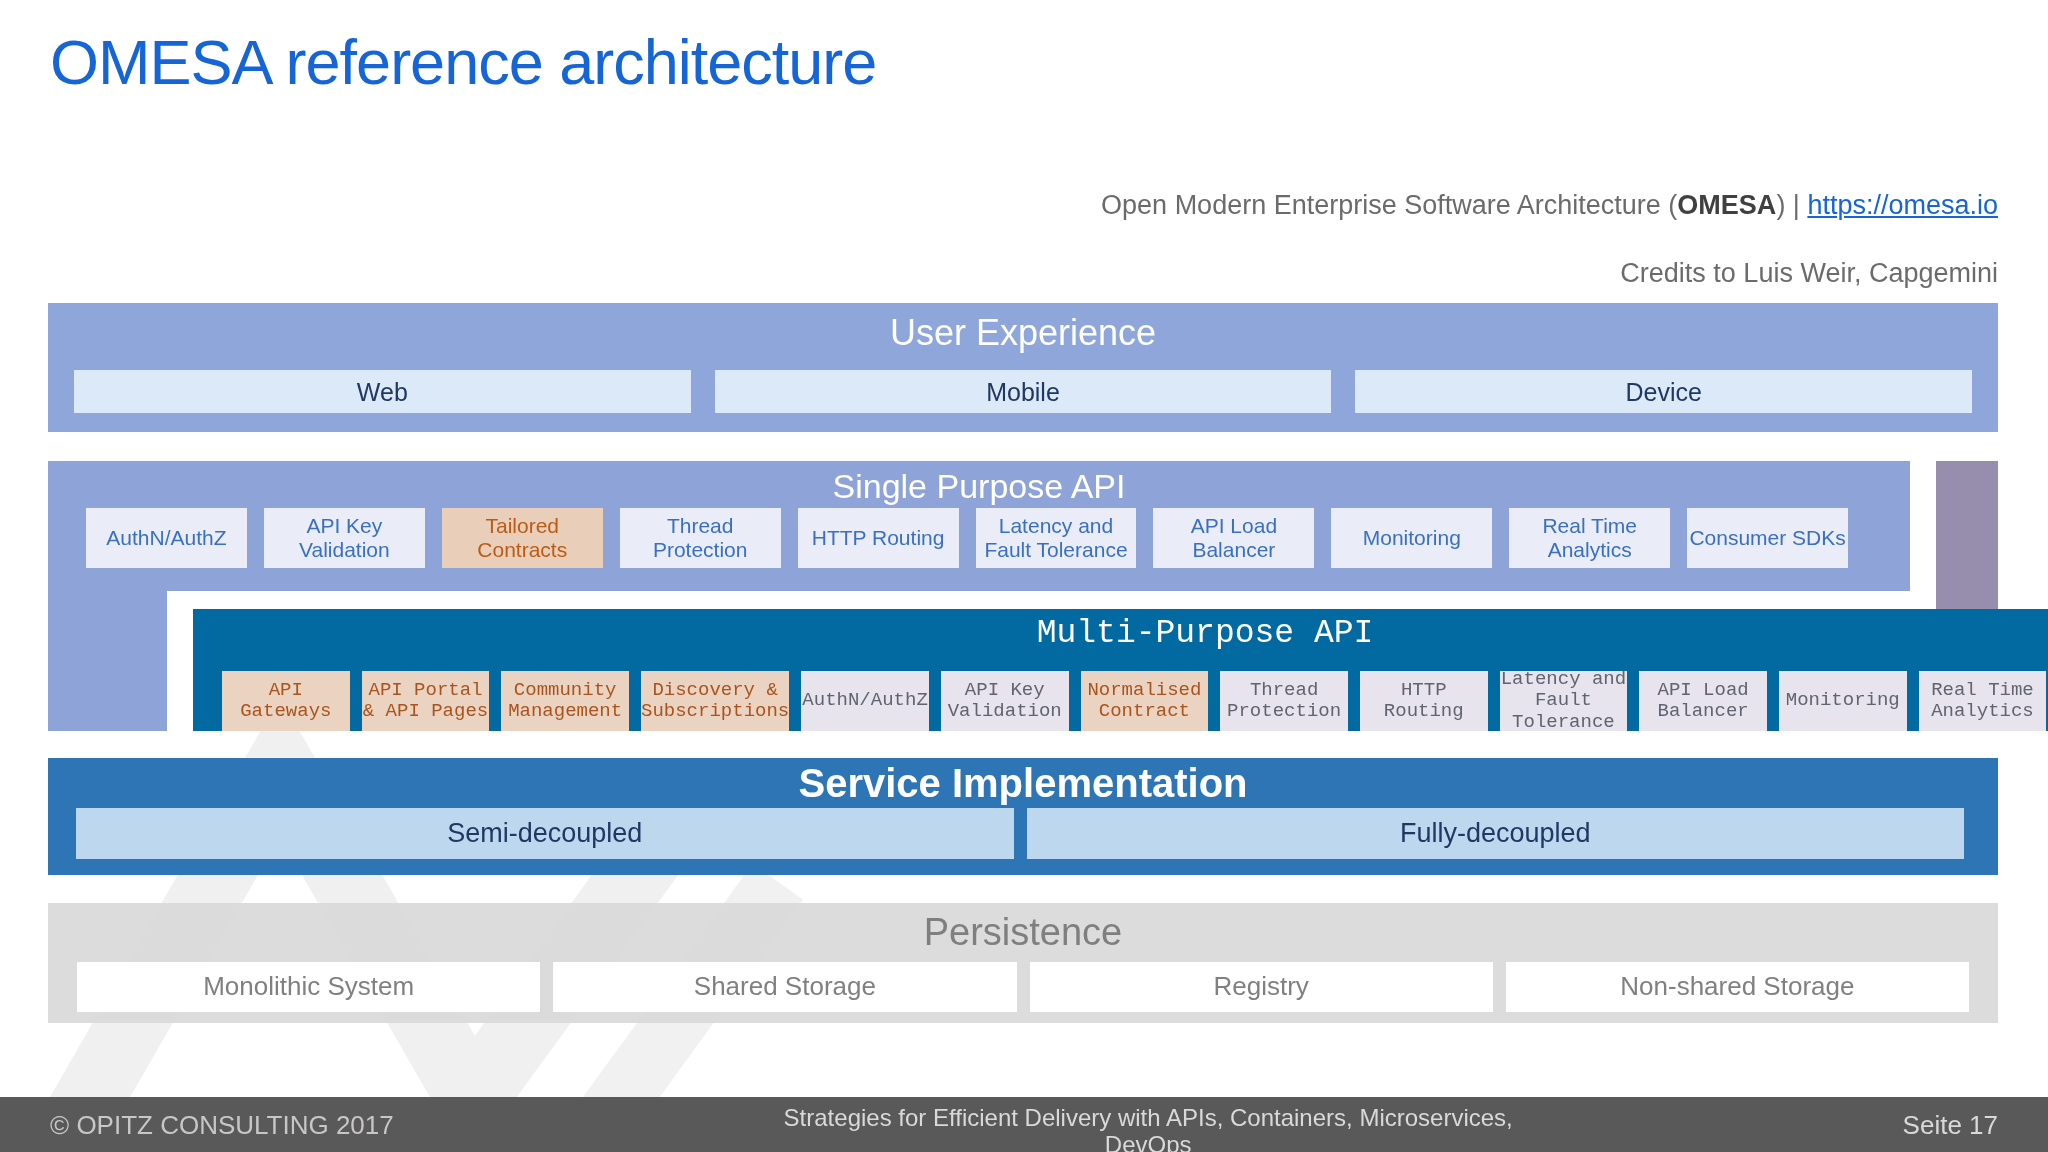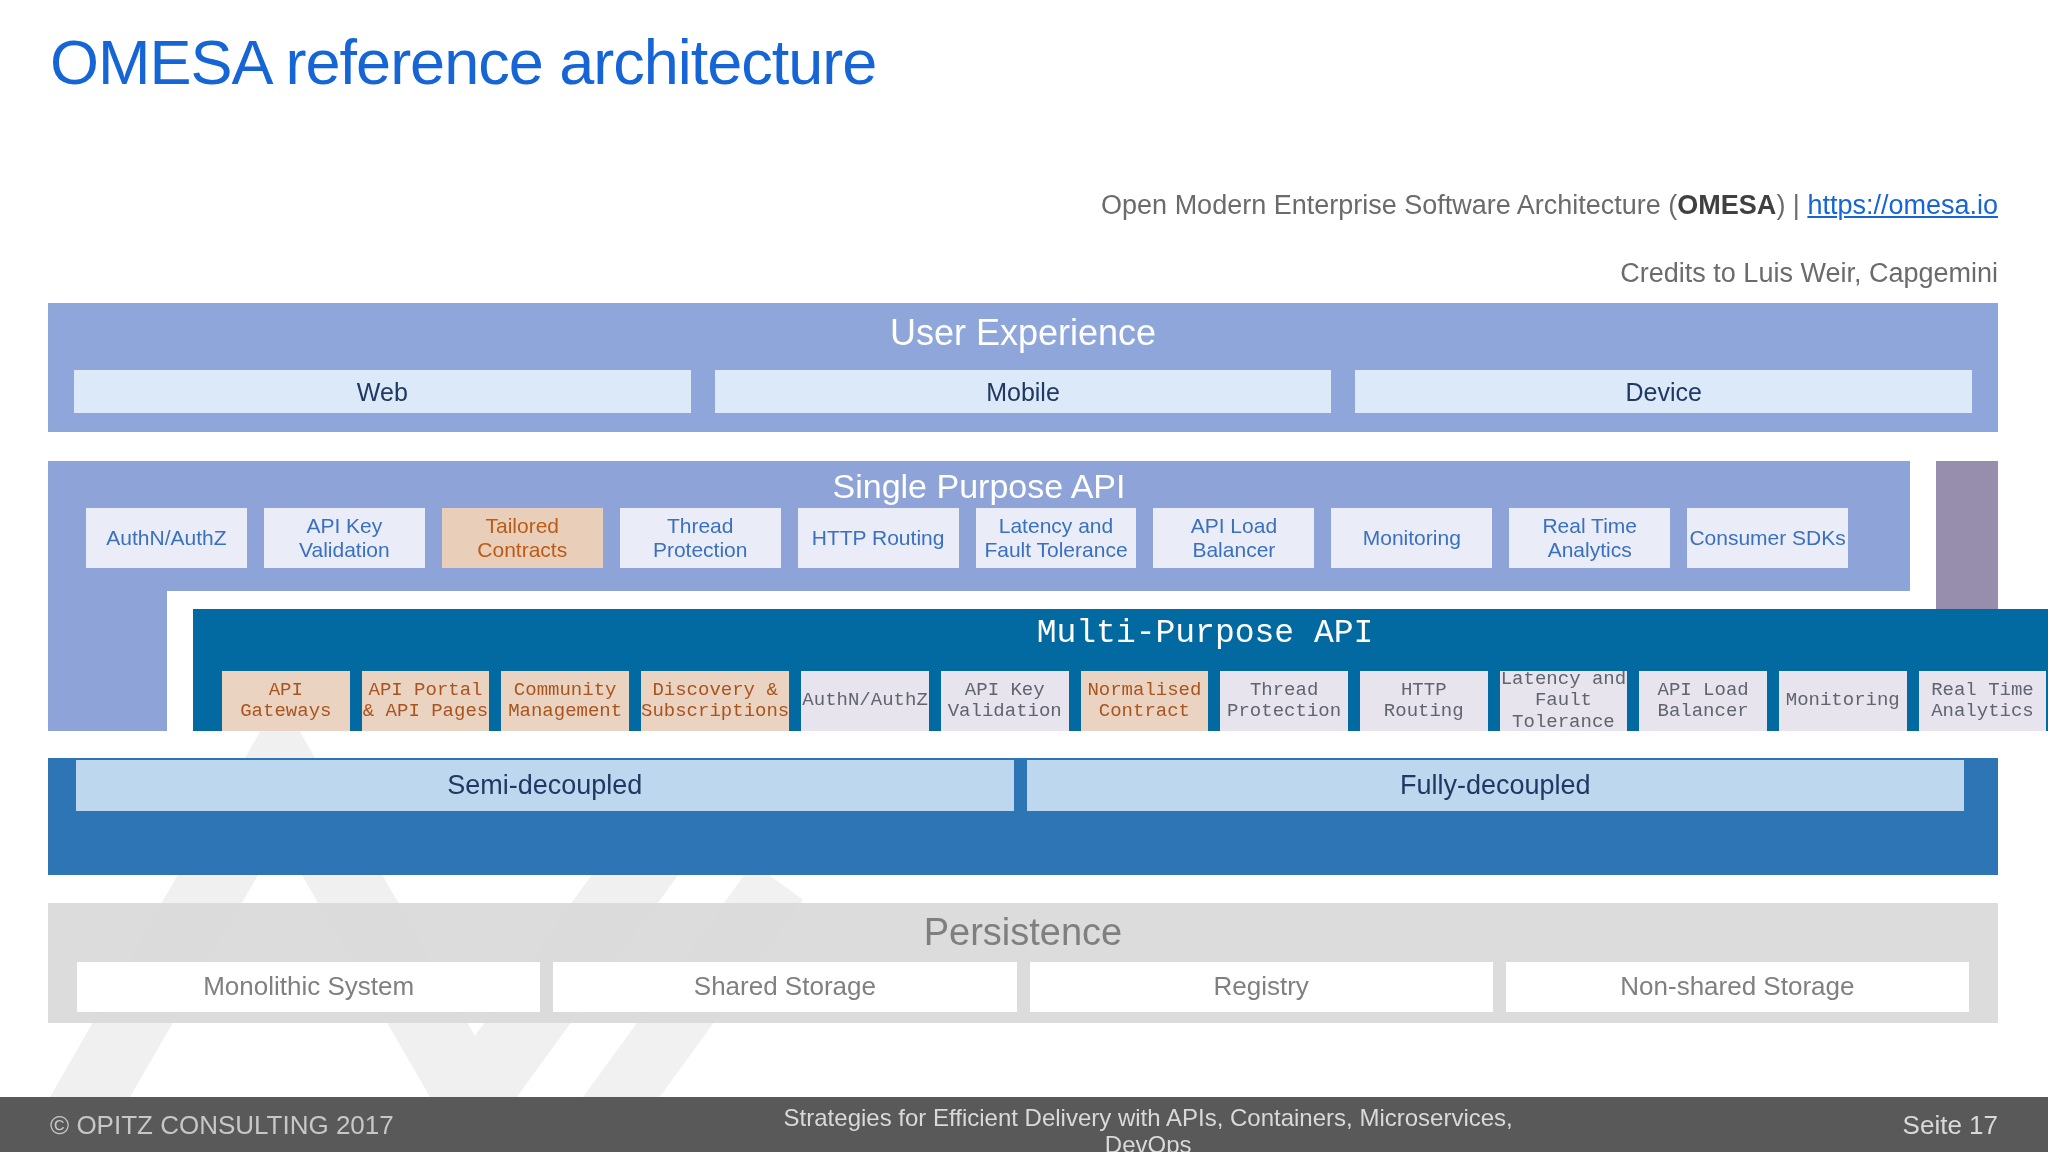--- a/index.html
+++ b/index.html
@@ -137,20 +137,21 @@
       <div class="box">HTTP Routing</div>
       <div class="box">Latency and Fault Tolerance</div>
       <div class="box">API Load Balancer</div>
       <div class="box">Monitoring</div>
       <div class="box">Real Time Analytics</div>
       <div class="box">Consumer SDKs</div>
     </div>
 </div>
 
 <div class="band si">
+  <div class="band-title">Service Implementation</div>
   <div class="row">
 
   <div class="box">Semi-decoupled</div>
       <div class="box">Fully-decoupled</div>
     </div>
 </div>
 
 <div class="band pe">
   <div class="band-title">Persistence</div>
   <div class="row">

